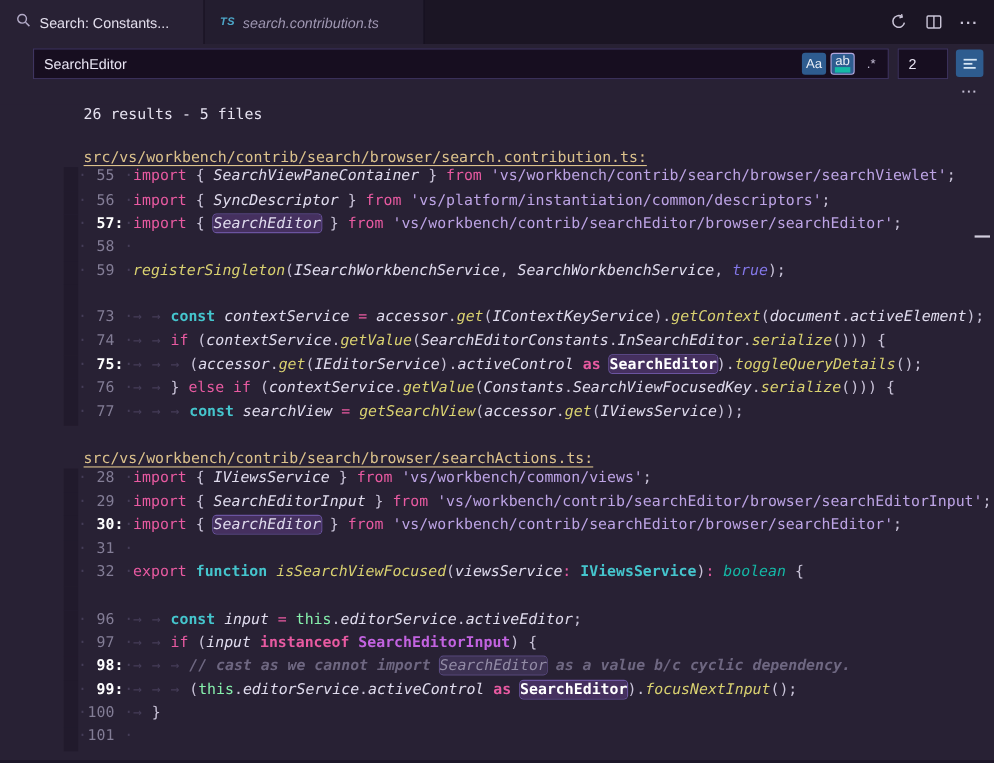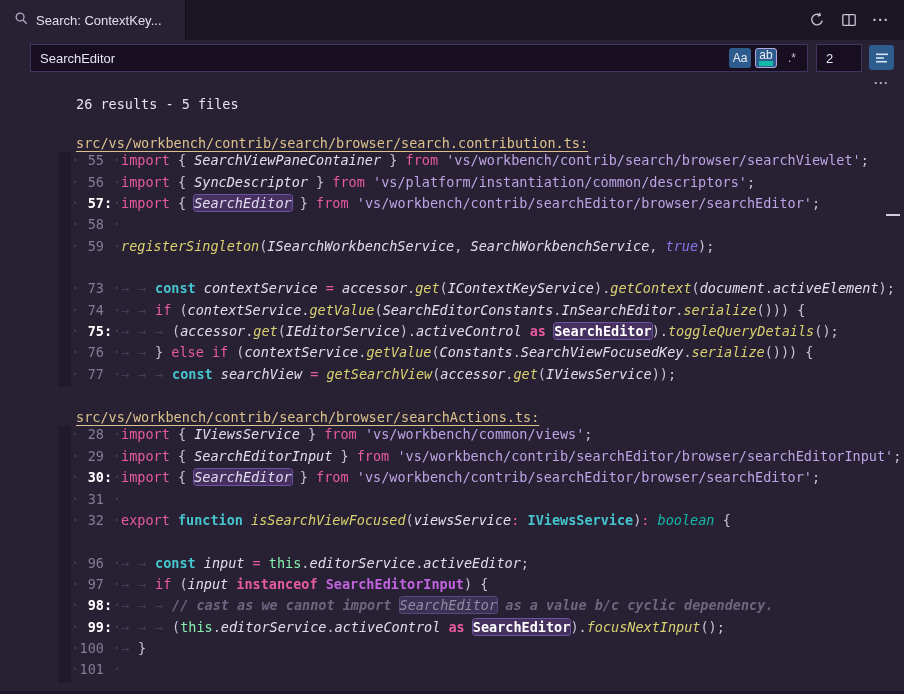--- a/index.html
+++ b/index.html
@@ -86,21 +86,25 @@
 <div class="window">
 
   <div class="tabbar">
     <div class="tab t0">
       <span>
         <svg width="15" height="15" viewBox="0 0 16 16">
             <circle cx="6.5" cy="6.5" r="4.2" fill="none" stroke="#b3abc8" stroke-width="1.4"></circle>
             <line x1="9.8" y1="9.8" x2="13.6" y2="13.6" stroke="#b3abc8" stroke-width="1.4"></line>
           </svg>
       </span>
-      <span class="tlabel">Search: ContextKey...</span>
+      <span class="tlabel">Search: Constants...</span>
+    </div>
+    <div class="tab t1">
+      <span class="ts-ico">TS</span>
+      <span class="tlabel">search.contribution.ts</span>
     </div>
     <div class="tab-actions">
       <div class="abtn">
         <svg width="16" height="16" viewBox="0 0 16 16" fill="none" stroke="#c9c3d6" stroke-width="1.4">
           <path d="M13.2 8.6 A5.3 5.3 0 1 1 10.9 3.1"></path>
           <path d="M10.6 0.9 L11.2 3.4 L8.7 4.1" stroke-width="1.3"></path>
         </svg>
       </div>
       <div class="abtn">
         <svg width="16" height="16" viewBox="0 0 16 16" fill="none" stroke="#c9c3d6" stroke-width="1.3">

